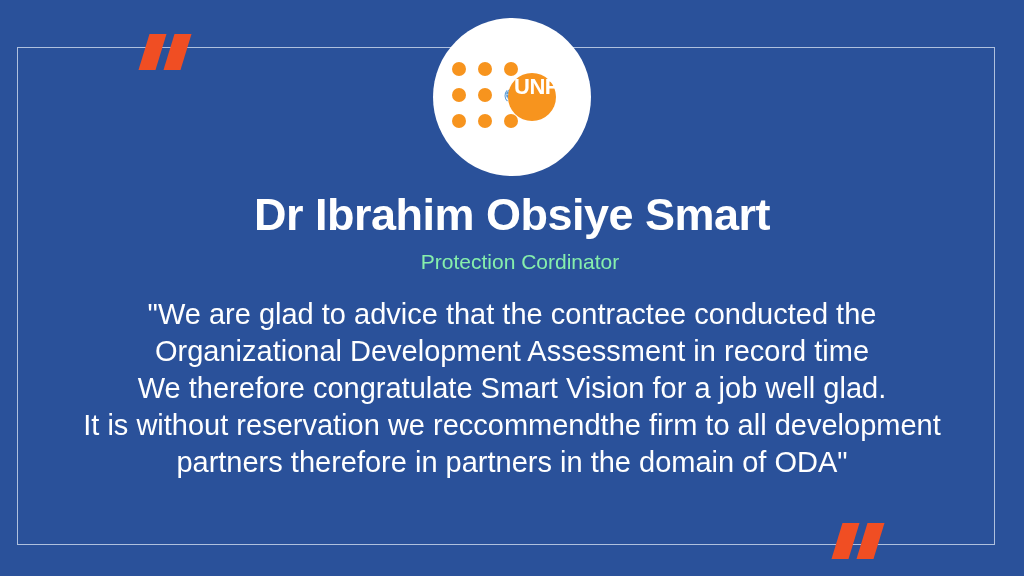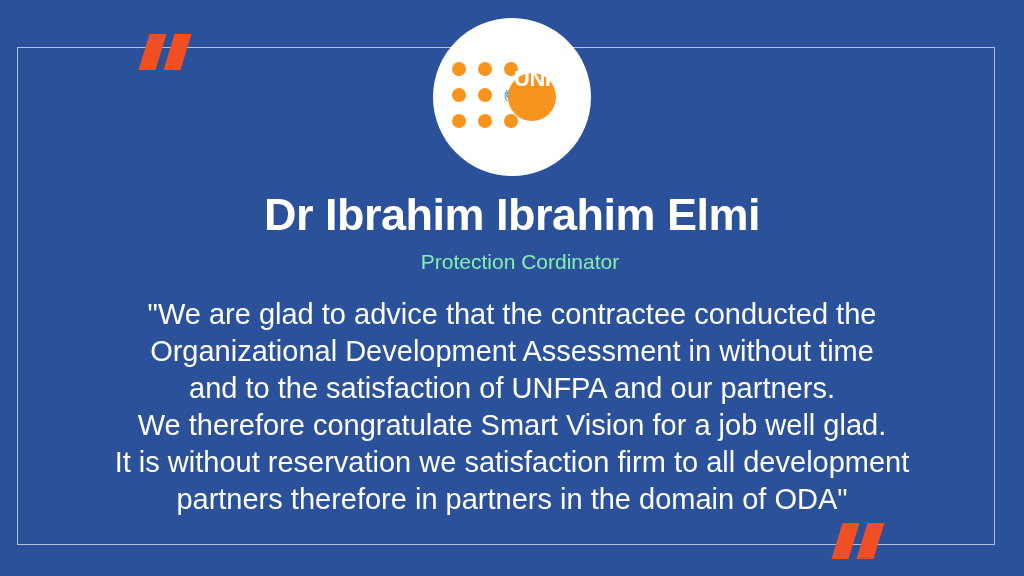--- a/index.html
+++ b/index.html
@@ -112,21 +112,21 @@
     left: 56px;
     top: 11px;
     width: 48px;
     height: 48px;
     border-radius: 50%;
     background: #F7941E;
   }
   #unfpa-wordmark {
     position: absolute;
     left: 62px;
-    top: 6px;
+    top: 14px;
     font-size: 22px;
     font-weight: bold;
     color: #FFFFFF;
     letter-spacing: -0.5px;
     line-height: 1;
     white-space: nowrap;
     font-family: "Liberation Sans", sans-serif;
   }
 
   
@@ -217,26 +217,25 @@
             </g>
           </svg>
         </span>
       </div>
 
       <div id="unfpa-circle"></div>
       <div id="unfpa-wordmark">UNFPA</div>
     </div>
   </div>
 
-  <div id="person-name">Dr Ibrahim Ibrahim Elmi</div>
+  <div id="person-name">Dr Ibrahim Obsiye Smart</div>
 
   <div id="person-role">Protection Cordinator</div>
 
   <div id="quote-body">
     <span class="qline">"We are glad to advice that the contractee conducted the</span>
-    <span class="qline">Organizational Development Assessment in without time</span>
-    <span class="qline">and to the satisfaction of UNFPA and our partners.</span>
+    <span class="qline">Organizational Development Assessment in record time</span>
     <span class="qline">We therefore congratulate Smart Vision for a job well glad.</span>
-    <span class="qline">It is without reservation we satisfaction firm to all development</span>
+    <span class="qline">It is without reservation we reccommendthe firm to all development</span>
     <span class="qline">partners therefore in partners in the domain of ODA"</span>
   </div>
 
 </div>
 
 </body></html>

